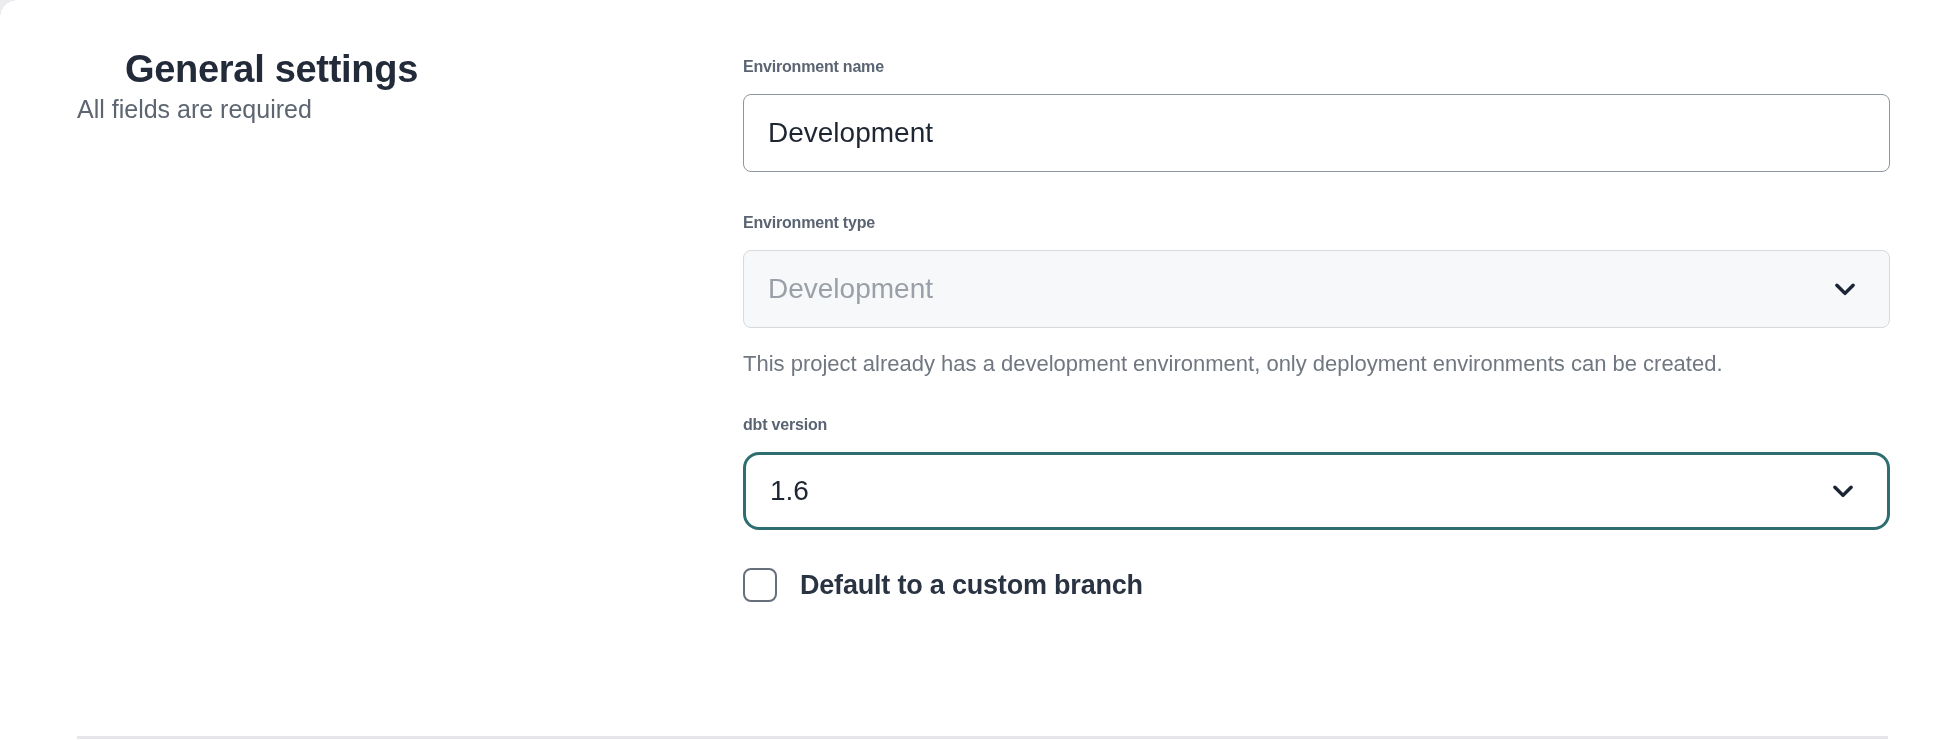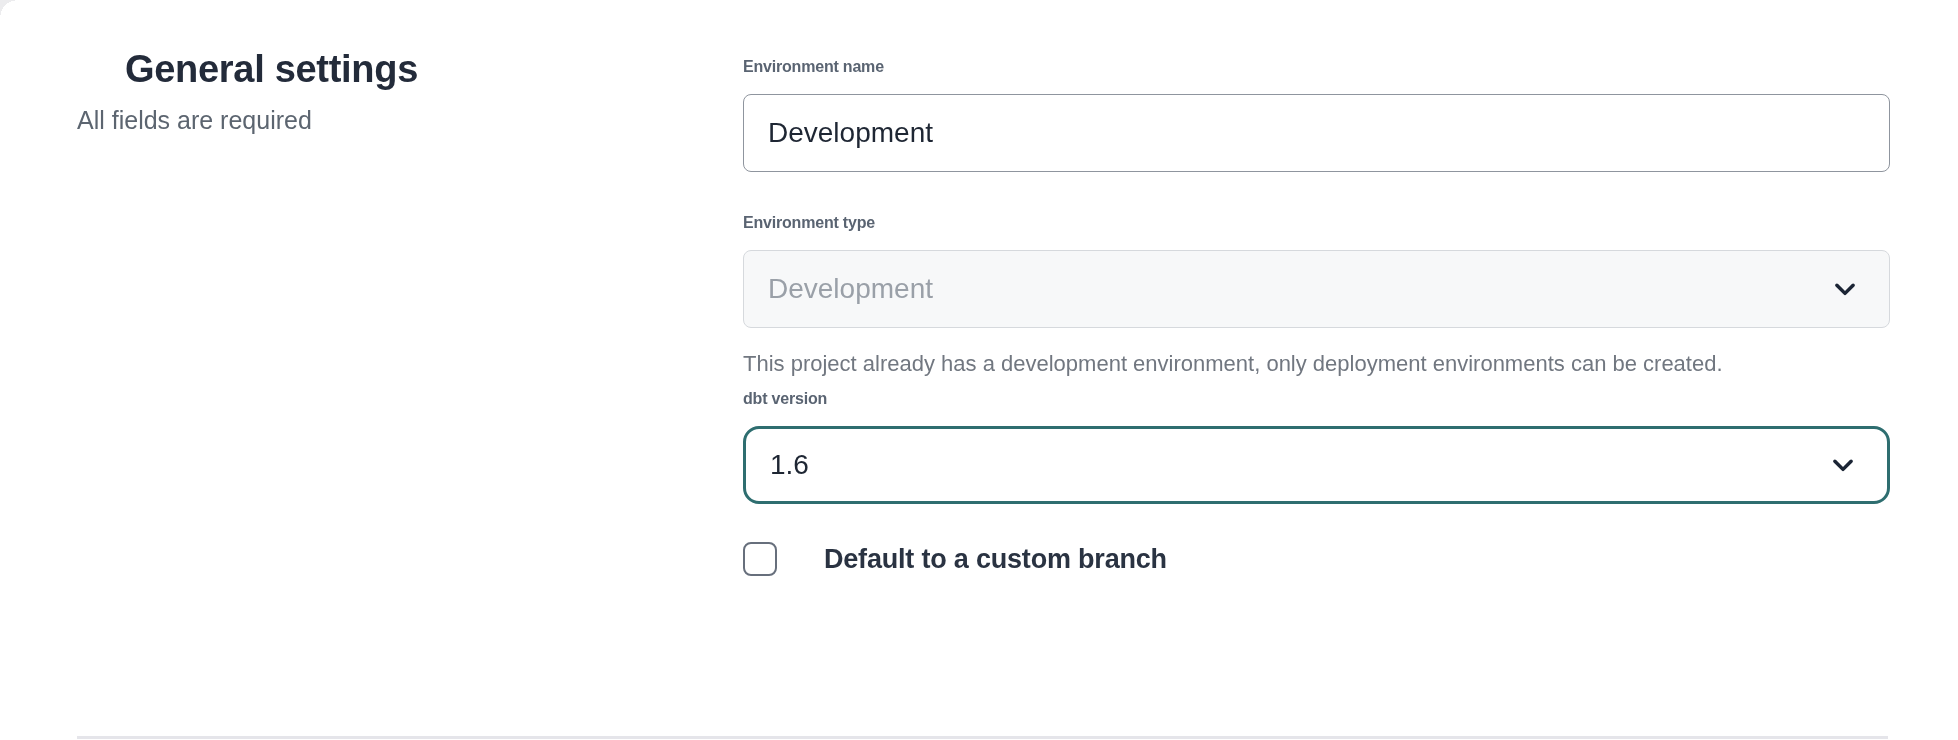--- a/index.html
+++ b/index.html
@@ -21,21 +21,21 @@
   }
   .left-col { width: 666px; flex: 0 0 666px; padding-top: 2px; }
   .page-title {
     font-size: 38px; font-weight: 700;
     color: var(--heading, #232b3a);
     letter-spacing: -0.3px;
     line-height: 46px;
     margin-left: 48px;
   }
   .page-subtitle {
-    margin-top: 12px;
+    margin-top: 1px;
     font-size: 25px; font-weight: 400;
     color: var(--subtitle, #5c6570);
     line-height: 32px;
   }
   .form-col { flex: 1 1 auto; padding-top: 8px; }
   .field-label {
     display: block;
     font-size: 16px; font-weight: 700;
     color: var(--label, #5a6472);
     line-height: 30px;
@@ -80,24 +80,24 @@
     cursor: pointer;
   }
   .field-group-2 { margin-top: 36px; }
   .helper-text {
     margin-top: 16px;
     max-width: 1120px;
     font-size: 22px;
     line-height: 40px;
     color: var(--helper-text, #717780);
   }
-  .field-group-3 { }
+  .field-group-3 { margin-top: 26px; }
   .checkbox-row {
     margin-top: 38px;
-    display: flex; align-items: center; gap: 24px;
+    display: flex; align-items: center;
   }
   .checkbox {
     appearance: none; -webkit-appearance: none;
     width: 34px; height: 34px;
     border: 2.5px solid var(--checkbox-border, #676f7c);
     border-radius: 8px;
     background: #ffffff;
     cursor: pointer;
     flex: 0 0 auto;
   }

